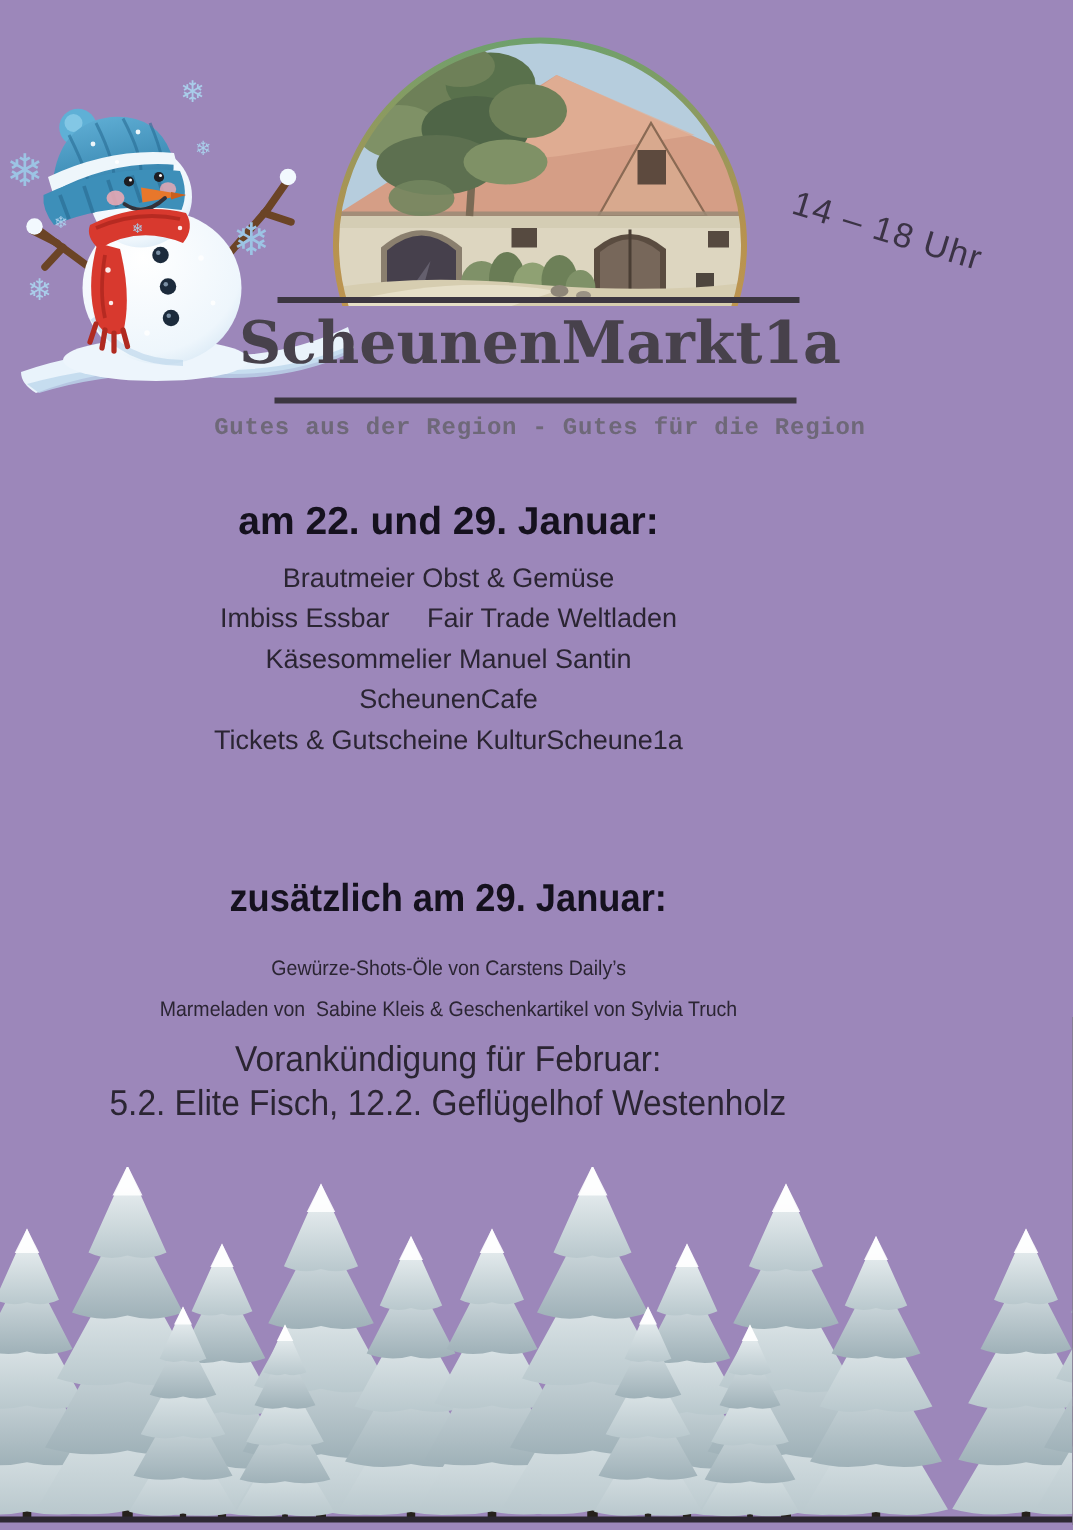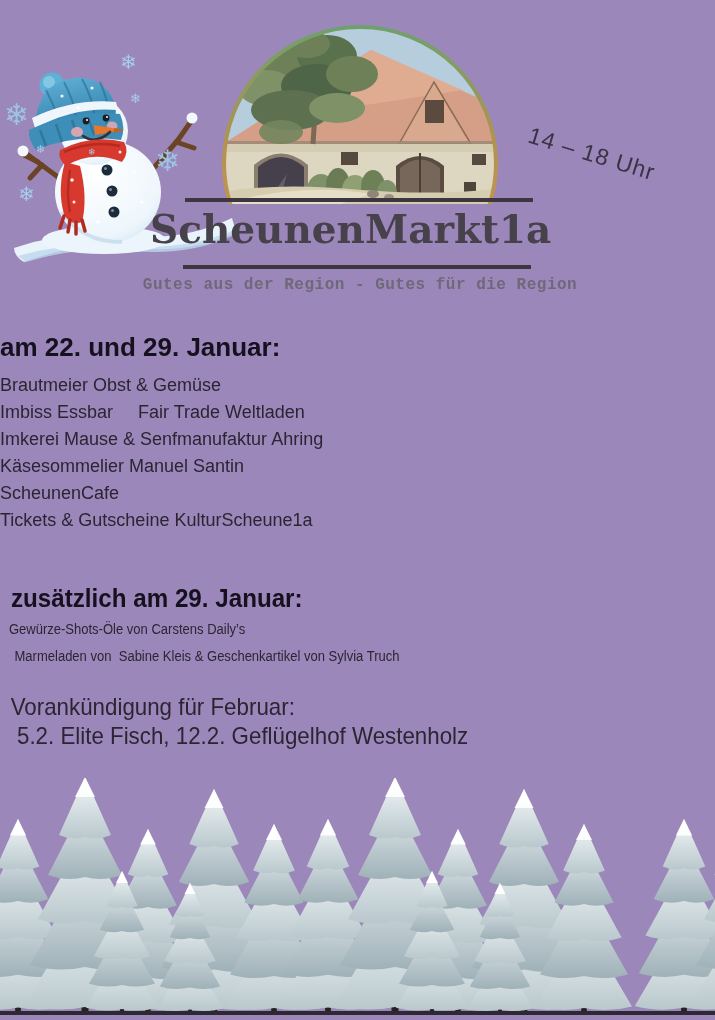--- a/index.html
+++ b/index.html
@@ -10,36 +10,36 @@
   }
   .abs{position:absolute;}
   
   .time-badge{
     left:533px; top:122px; width:150px;
     transform:rotate(17deg); transform-origin:left top;
     font-size:23px; letter-spacing:1px; color:#3b3345;
   }
   .divider{background:#3c3641; height:4px;}
   .brand-title{
-    left:150px; top:206px; width:420px; text-align:left;
+    left:150px; top:206px; width:420px; text-align:center;
     font-family:"DejaVu Serif", serif; font-weight:bold;
     font-size:39px; color:#47414b; letter-spacing:0px; line-height:46px;
     white-space:nowrap;
   }
   .brand-address{
     left:150px; top:245px; width:420px; text-align:center;
     font-weight:bold; font-size:19px; color:#332e3a; white-space:nowrap;
   }
   .brand-tagline{
     left:110px; top:276px; width:500px; text-align:center;
     font-family:Liberation Mono, monospace; font-weight:bold;
     font-size:16px; color:#6e6878; letter-spacing:0.5px; white-space:nowrap;
   }
   
-  .section{left:0; width:598px; text-align:left; color:#2b2533;}
+  .section{left:0; width:598px; text-align:center; color:#2b2533;}
   .section .heading{
     font-weight:bold; font-size:26px; color:#15111e; margin-bottom:9px;
     white-space:pre-wrap;
   }
   .section .line{
     font-size:18px; line-height:27px; white-space:pre-wrap;
   }
   .cond{display:inline-block; transform:scaleX(0.93); transform-origin:50% 50%;}
   .s2 .line{font-size:14px; line-height:27px;}
   .s3 .line{font-size:24px; line-height:29px;}
@@ -216,28 +216,27 @@
 
   <div class="abs divider" style="left:185px; top:198px; width:348px;"></div>
   <div class="abs brand-title">ScheunenMarkt1a</div>
   <div class="abs divider" style="left:183px; top:265px; width:348px;"></div>
   <div class="abs brand-tagline">Gutes aus der Region - Gutes für die Region</div>
 
   <div class="abs section" style="top:332px;">
     <div class="heading">am 22. und 29. Januar:</div>
     <div class="line">Brautmeier Obst &amp; Gemüse</div>
     <div class="line">Imbiss Essbar     Fair Trade Weltladen</div>
-    <div class="line">Imkerei Mause &amp; Senfmanufaktur Ahring</div>
     <div class="line">Käsesommelier Manuel Santin</div>
     <div class="line">ScheunenCafe</div>
     <div class="line">Tickets &amp; Gutscheine KulturScheune1a</div>
   </div>
 
   <div class="abs section s2" style="top:583px;">
-    <div class="heading" style="margin-bottom:2px;"><span class="cond">zusätzlich am 29. Januar:</span></div>
+    <div class="heading" style="margin-bottom:18px;"><span class="cond">zusätzlich am 29. Januar:</span></div>
     <div class="line"><span class="cond">Gewürze-Shots-Öle von Carstens Daily’s</span></div>
     <div class="line"><span class="cond">Marmeladen von  Sabine Kleis &amp; Geschenkartikel von Sylvia Truch</span></div>
   </div>
 
   <div class="abs section s3" style="top:692px;text-decoration:underline;">
     <div class="line"><span class="cond">Vorankündigung für Februar:</span></div>
     <div class="line"><span class="cond">5.2. Elite Fisch, 12.2. Geflügelhof Westenholz</span></div>
   </div>
 
   <svg class="abs" style="left:0; top:778px;" width="715" height="240" viewBox="0 0 715 240">

